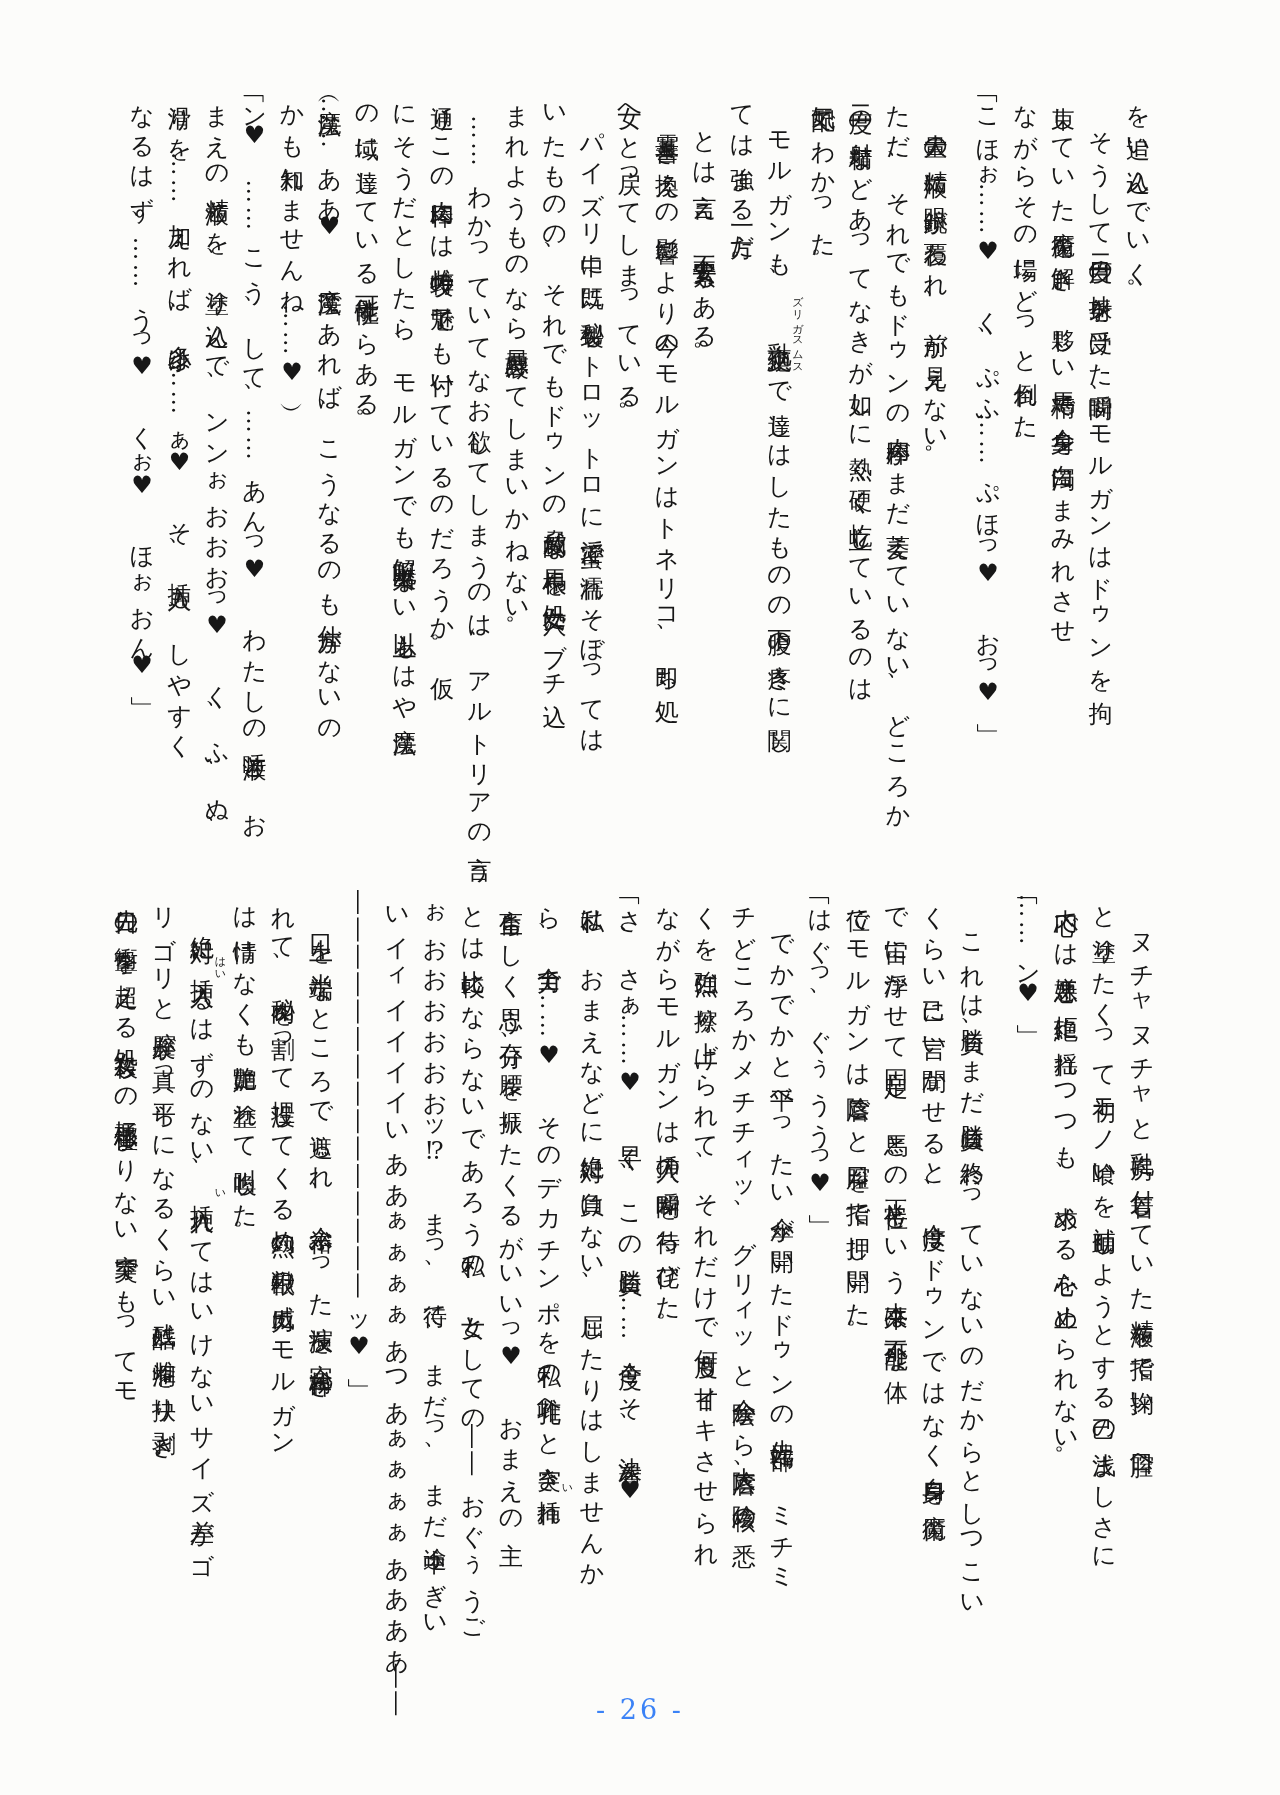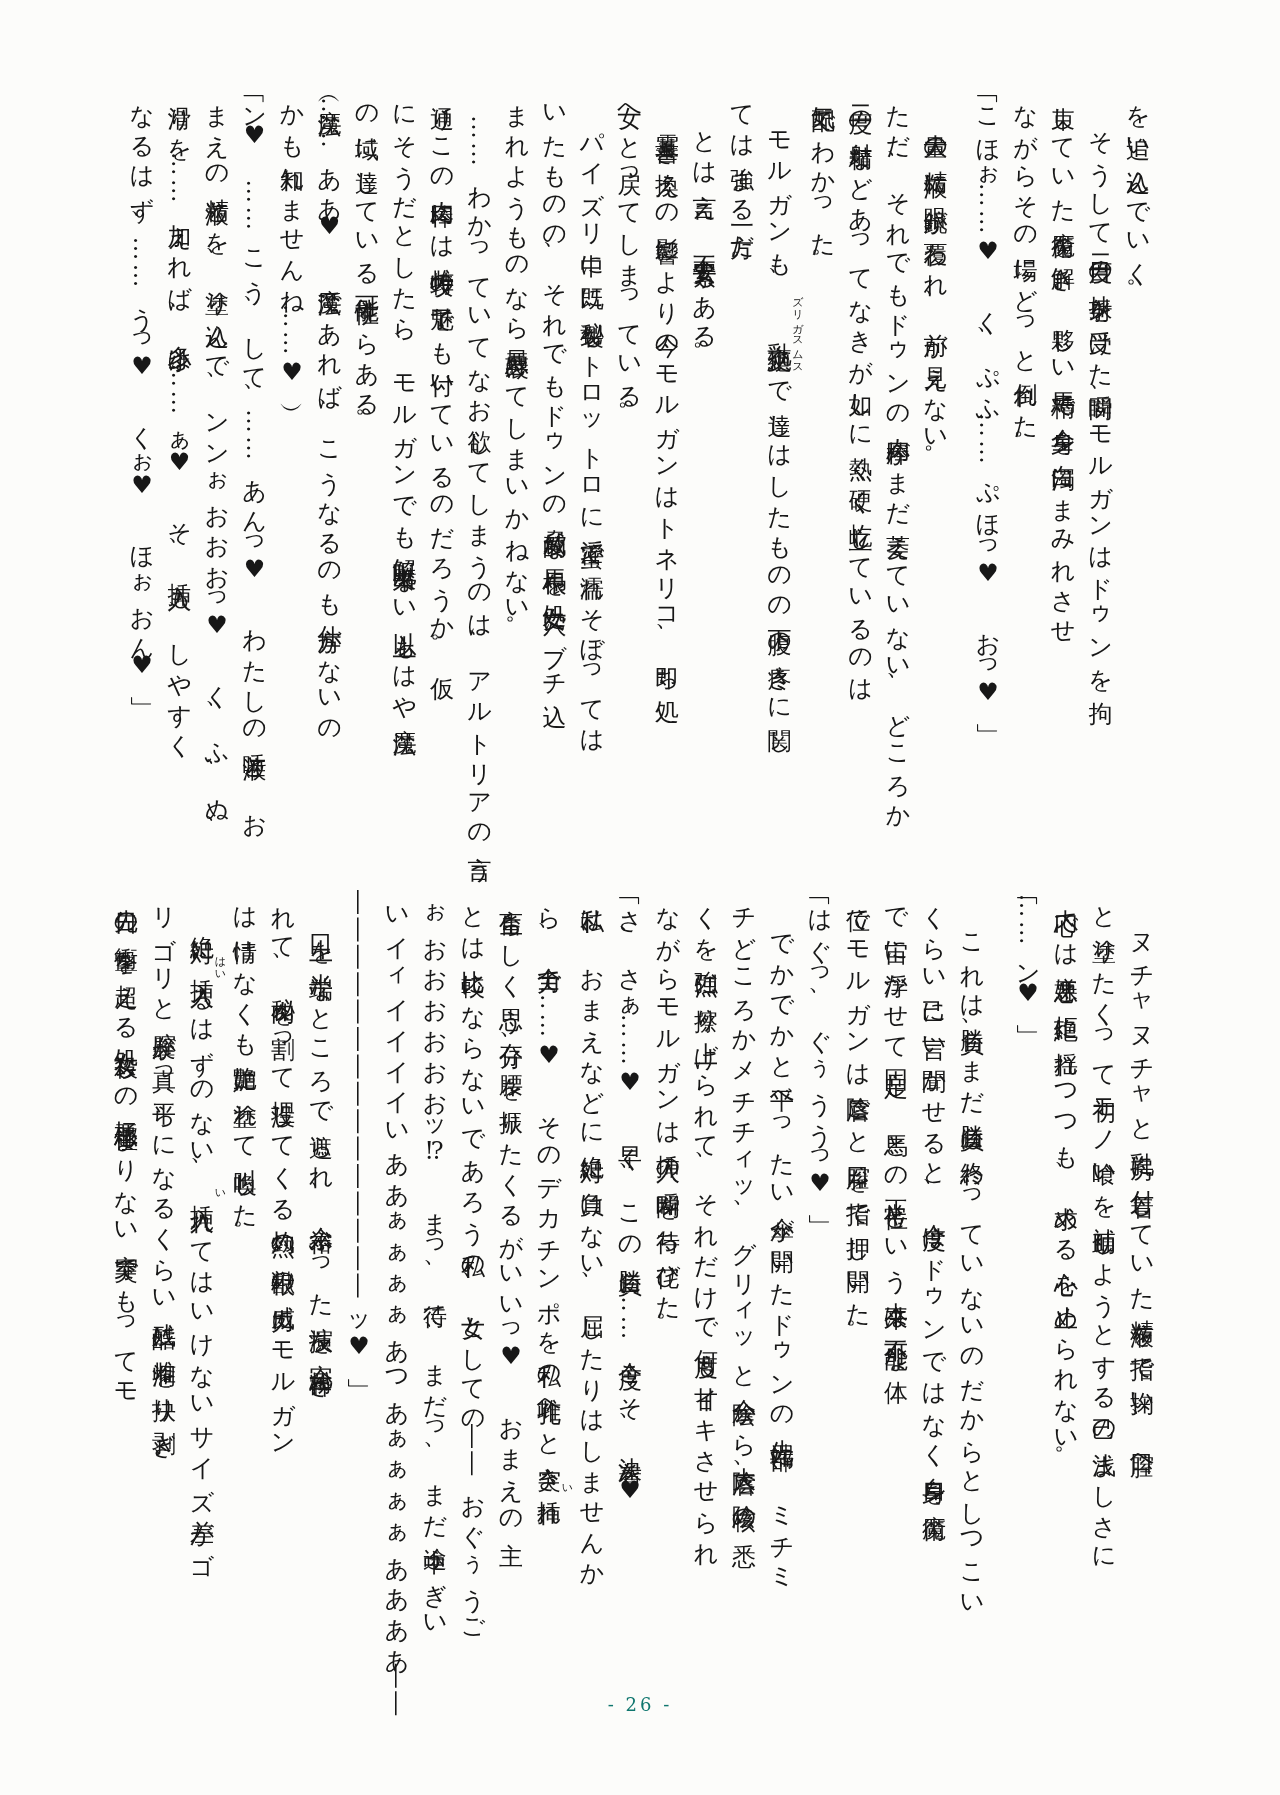--- a/index.html
+++ b/index.html
@@ -35,23 +35,23 @@
   ruby{ruby-align:center;}
   ruby rt{
     font-size:11px;
     letter-spacing:1px;
     font-family:"DejaVu Serif","Liberation Serif",serif;
   }
   .pageno{
     position:absolute;
     left:0;right:0;top:1694px;
     text-align:center;
-    font-size:18px;
+    font-size:27px;
     letter-spacing:3px;
-    color:#0f766e;
+    color:#3b82f6;
   }
 </style>
 </head>
 <body>
 
 <div class="page">
   <section class="vblock block-top">
       <div class="col">を追い込んでいく。</div>
       <div class="col ind">そうして二度目の挟射を受けた瞬間、モルガンはドゥンを拘</div>
       <div class="col">束していた魔術を解き、夥しい馬精で全身を白濁にまみれさせ</div>

